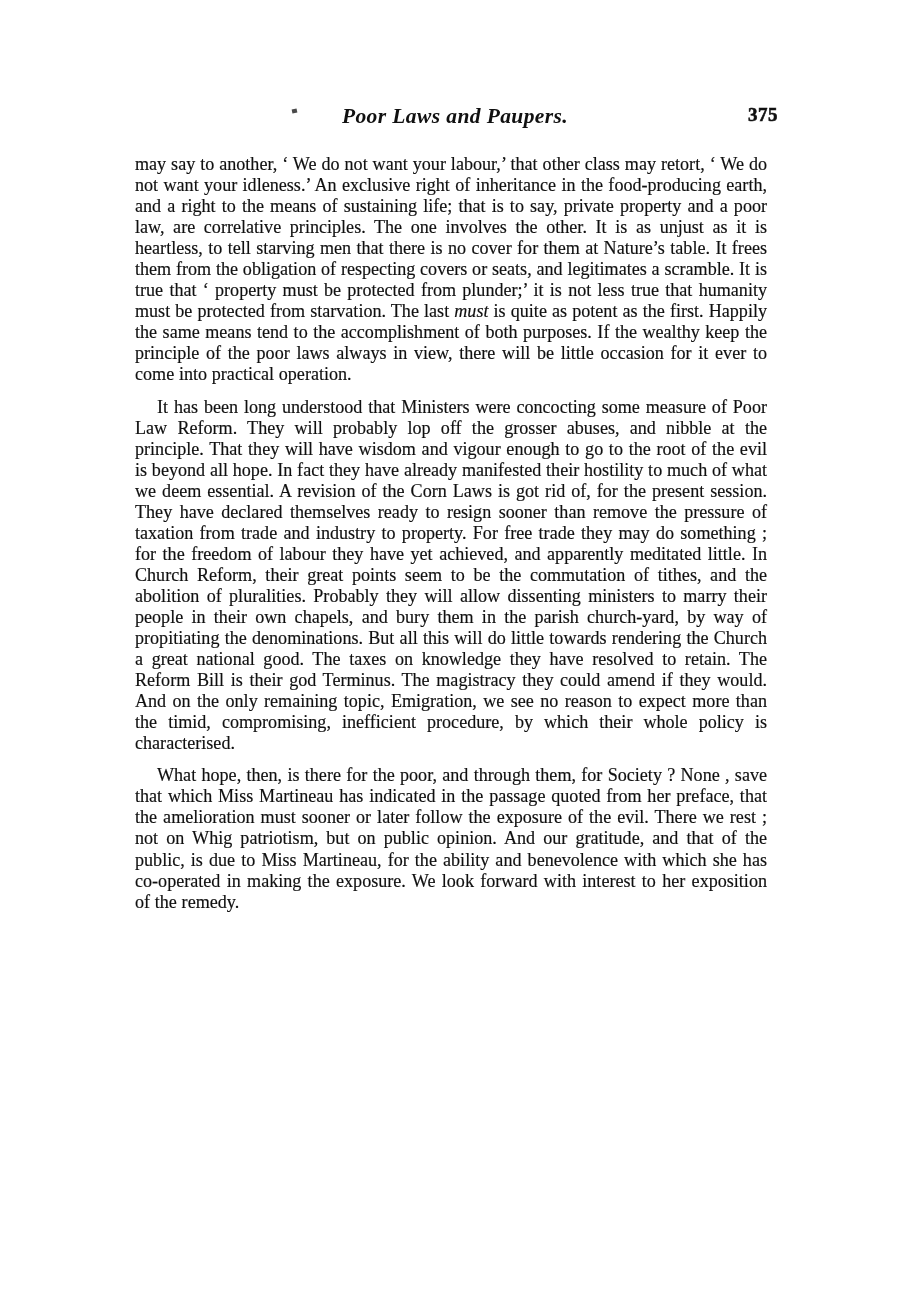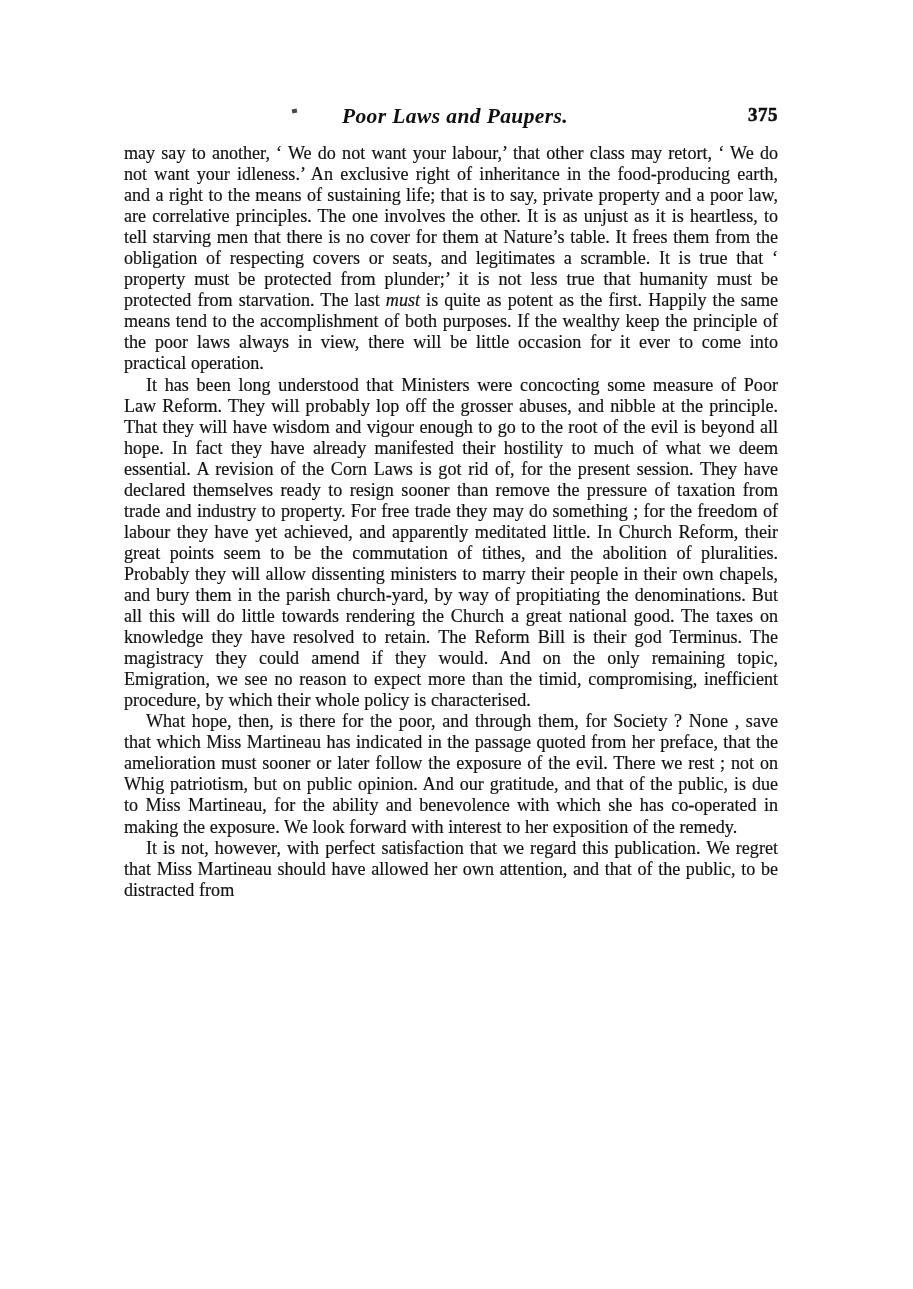--- a/index.html
+++ b/index.html
@@ -67,21 +67,21 @@
 
   
   .column {
     position: absolute;
     left: 124px;
     top: 143px;
     width: 654px;
   }
 
   .para {
-    margin: 0;
+    margin: 11px;
     font-size: 18.1px;
     line-height: 21.05px;
     text-align: justify;
     text-justify: inter-word;
     text-indent: 22px;
     word-spacing: .2px;
     -webkit-text-stroke: .16px #101010;
   }
   .para.first-para { text-indent: 0; }
 
@@ -95,16 +95,15 @@
   <div class="running-head">
     <span class="head-speck"></span>
     <div class="head-title">Poor Laws and Paupers.</div>
     <div class="head-folio">375</div>
   </div>
 
   <div class="column">
     <p class="para first-para">may say to another, ‘ We do not want your labour,’ that other class may retort, ‘ We do not want your idleness.’  An exclusive right of inheritance in the food-producing earth, and a right to the means of sustaining life; that is to say, private property and a poor law, are correlative principles.  The one involves the other. It is as unjust as it is heartless, to tell starving men that there is no cover for them at Nature’s table.  It frees them from the obligation of respecting covers or seats, and legitimates a scramble.  It is true that ‘ property must be protected from plunder;’ it is not less true that humanity must be protected from starvation.  The last <i>must</i> is quite as potent as the first.  Happily the same means tend to the accomplishment of both purposes.  If the wealthy keep the principle of the poor laws always in view, there will be little occasion for it ever to come into practical operation.</p>
     <p class="para">It has been long understood that Ministers were concocting some measure of Poor Law Reform.  They will probably lop off the grosser abuses, and nibble at the principle.  That they will have wisdom and vigour enough to go to the root of the evil is beyond all hope.  In fact they have already manifested their hostility to much of what we deem essential.  A revision of the Corn Laws is got rid of, for the present session.  They have declared themselves ready to resign sooner than remove the pressure of taxation from trade and industry to property.  For free trade they may do something ; for the freedom of labour they have yet achieved, and apparently meditated little.  In Church Reform, their great points seem to be the commutation of tithes, and the abolition of pluralities.  Probably they will allow dissenting ministers to marry their people in their own chapels, and bury them in the parish church-yard, by way of propitiating the denominations.  But all this will do little towards rendering the Church a great national good.  The taxes on knowledge they have resolved to retain. The Reform Bill is their god Terminus.  The magistracy they could amend if they would.  And on the only remaining topic, Emigration, we see no reason to expect more than the timid, compromising, inefficient procedure, by which their whole policy is characterised.</p>
     <p class="para">What hope, then, is there for the poor, and through them, for Society ? None , save that which Miss Martineau has indicated in the passage quoted from her preface, that the amelioration must sooner or later follow the exposure of the evil.  There we rest ; not on Whig patriotism, but on public opinion.  And our gratitude, and that of the public, is due to Miss Martineau, for the ability and benevolence with which she has co-operated in making the exposure.  We look forward with interest to her exposition of the remedy.</p>
-    <p class="para">It is not, however, with perfect satisfaction that we regard this publication.  We regret that Miss Martineau should have allowed her own attention, and that of the public, to be distracted from</p>
   </div>
 
 </div>
 
 </body></html>

